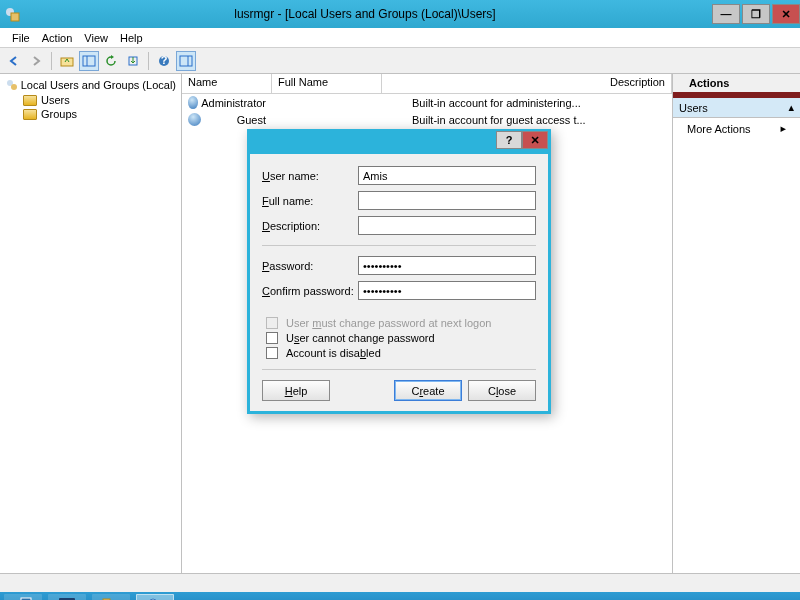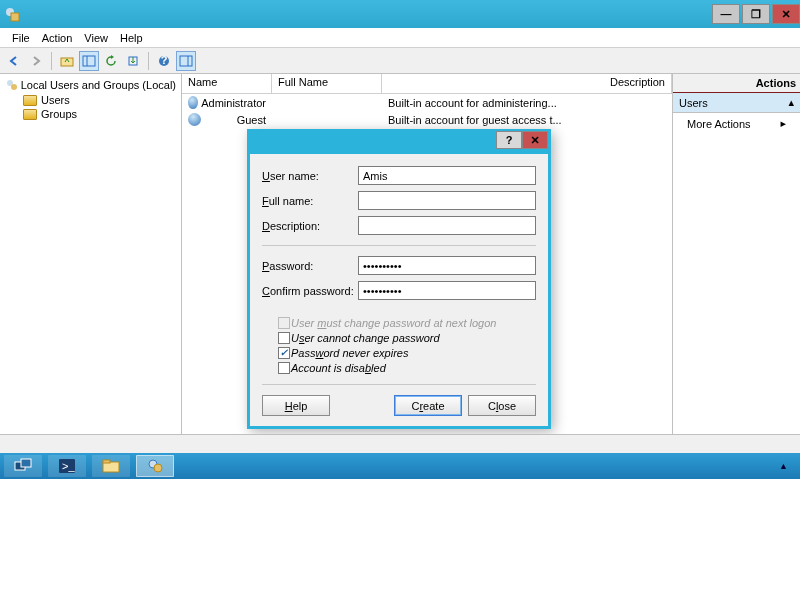--- a/index.html
+++ b/index.html
@@ -9,56 +9,56 @@
   .titlebar-title { flex:1; text-align:center; font-size:12px; color:#000; }
   .win-controls { display:flex; }
   .win-btn { width:28px; height:20px; background:#c7c7c7; border:1px solid #888; margin-left:2px; display:flex; align-items:center; justify-content:center; font-weight:bold; font-family:Arial; }
   .win-btn.close { background:#c75050; color:#000; }
   .menubar { height:20px; background:#fff; display:flex; align-items:center; padding:0 12px; border-bottom:1px solid #d0d0d0;}
   .menubar span { margin-right:12px; cursor:default; }
   .toolbar { height:26px; background:#f0f0f0; border-bottom:1px solid #c0c0c0; display:flex; align-items:center; padding:0 4px; gap:2px;}
   .tb-btn { width:20px; height:20px; display:flex; align-items:center; justify-content:center; border:1px solid transparent; }
   .tb-btn.active { border:1px solid #7aa7d7; background:#cde6f7;}
   .tb-sep { width:1px; height:18px; background:#c0c0c0; margin:0 3px;}
-  .main { display:flex; height:360px; }
+  .main { display:flex; height:499px; }
   .tree { width:182px; border-right:1px solid #c0c0c0; background:#fff; padding:3px; overflow:hidden;}
   .tree-item { display:flex; align-items:center; gap:4px; padding:1px 2px; white-space:nowrap;}
   .tree-item.root { font-weight:normal;}
   .tree-children { margin-left:18px; }
   .folder-icon { width:14px; height:11px; background:linear-gradient(#f7e199,#e6b422); border:1px solid #b58a1a; border-radius:1px; display:inline-block;}
   .content { flex:1; position:relative; background:#fff; overflow:hidden;}
   .list-header { height:20px; border-bottom:1px solid #d0d0d0; display:flex; }
   .col { padding:2px 6px; border-right:1px solid #d0d0d0; background:#fff;}
   .col.name{width:90px;} .col.full{width:110px;} .col.desc{flex:1;text-align:right;}
   .list-row { display:flex; height:17px; align-items:center; }
   .cell { padding:0 6px; overflow:hidden; white-space:nowrap; text-overflow:ellipsis;}
-  .cell.name{width:90px; display:flex; align-items:center; gap:3px;justify-content:space-between;} .cell.full{width:110px;} .cell.desc{flex:1;}
+  .cell.name{width:90px; display:flex; align-items:center; gap:3px;justify-content:space-between;} .cell.full{width:110px;} .cell.desc{flex:1;margin-left:24px;}
   .user-icon { width:13px; height:13px; border-radius:50%; background:radial-gradient(circle at 40% 30%, #cde6f7, #3a7abd); display:inline-block;}
   .actions { width:128px; border-left:1px solid #c0c0c0; background:#fff;}
-  .actions-header { background:#f0f0f0; border-bottom:1px solid #7f1d1d; padding:3px 4px; font-weight:bold;text-align:right;}
+  .actions-header { background:#f0f0f0; border-bottom:6px solid #7f1d1d; padding:3px 16px; font-weight:bold;}
   .actions-section { background:#d4e9f7; padding:3px 6px; display:flex; justify-content:space-between; align-items:center; border-bottom:1px solid #c0c0c0;}
   .actions-item { padding:4px 14px; display:flex; justify-content:space-between; align-items:center;}
   .statusbar { height:19px; background:#f0f0f0; border-top:1px solid #c0c0c0;}
   .taskbar { height:26px; background:linear-gradient(#2e9cd3,#1c7ab5); display:flex; align-items:center; padding:0 4px; gap:6px;}
   .task-btn { width:38px; height:22px; background:rgba(255,255,255,0.15); display:flex; align-items:center; justify-content:center; border-radius:1px;}
   .task-btn.active { background:rgba(255,255,255,0.4); box-shadow:inset 0 0 0 1px rgba(255,255,255,0.5);}
   .task-arrow { margin-left:auto; color:#003; font-size:9px; padding-right:8px;}
 
   
   .dialog { position:absolute; left:65px; top:55px; width:304px; background:#2cb3db; padding:3px; box-shadow:3px 3px 12px rgba(0,0,0,0.3);}
   .dlg-title { height:22px; display:flex; align-items:center; justify-content:flex-end; position:relative; background:#2cb3db; color:#000; font-size:12px;}
   .dlg-ctrls { position:absolute; right:0; top:-1px; display:flex;}
   .dlg-btn { width:26px; height:18px; border:1px solid #888; background:#d9d9d9; display:flex; align-items:center; justify-content:center; font-weight:bold; margin-left:0;}
   .dlg-btn.close { background:#c75050; color:#000;}
   .dlg-body { background:#f0f0f0; padding:12px 12px 10px 12px;}
   .field-row { display:flex; align-items:center; margin-bottom:6px;}
   .field-label { width:96px; color:#000;}
   .field-input { flex:1; height:19px; border:1px solid #7a7a7a; background:#fff; padding:1px 4px; font-family:inherit; font-size:11px;}
   hr.sep { border:none; border-top:1px solid #c8c8c8; margin:10px 0;}
-  .chk-row { display:flex; align-items:center; gap:1px; margin:3px 16px; color:#000;font-style:italic;}
+  .chk-row { display:flex; align-items:center; gap:8px; margin:3px 4px; color:#000;}
   .chk-row.disabled { color:#9a9a9a;}
   .chk { width:12px; height:12px; border:1px solid #777; background:#fff; display:inline-flex; align-items:center; justify-content:center; font-size:10px; line-height:10px;}
   .chk.disabled{ background:#eee; border-color:#bbb;}
   .chk.checked::after{content:"✓"; color:#1a5f9c; font-weight:bold;}
   .dlg-buttons { display:flex; justify-content:space-between; margin-top:10px;}
   .push-btn { min-width:68px; height:21px; border:1px solid #8a8a8a; background:linear-gradient(#fdfdfd,#e3e3e3); padding:0 10px; cursor:default; display:inline-flex;align-items:center;justify-content:center;}
   .push-btn.default { border:1px solid #3b7dd8; box-shadow:inset 0 0 0 1px #7fb7f0;}
   .right-btns { display:flex; gap:6px;border-radius:6px;}
   .underline { text-decoration:underline;}
   svg { display:block;}
@@ -66,20 +66,21 @@
 </head>
 <body>
 
 <div class="titlebar">
   <div class="titlebar-left">
     <svg width="16" height="16">
         <circle cx="6" cy="6" r="4" fill="#cde"></circle>
         <rect x="7" y="7" width="8" height="8" fill="#e6c069" stroke="#b58a1a"></rect>
       </svg>
   </div>
+  <div class="titlebar-title">lusrmgr - [Local Users and Groups (Local)\Users]</div>
   <div class="win-controls">
     <div class="win-btn">—</div>
     <div class="win-btn">❐</div>
     <div class="win-btn close">✕</div>
   </div>
 </div>
 
 <div class="menubar">
   <span>File</span>
   <span>Action</span>
@@ -216,24 +217,20 @@
         <div style="height:8px"></div>
         <div class="chk-row disabled">
           <span class="chk disabled"></span>
           <span>User <span class="underline">m</span>ust change password at next logon</span>
         </div>
         <div class="chk-row">
           <span class="chk"></span>
           <span>U<span class="underline">s</span>er cannot change password</span>
         </div>
         <div class="chk-row">
-          <span class="chk checked"></span>
-          <span>Pass<span class="underline">w</span>ord never expires</span>
-        </div>
-        <div class="chk-row">
           <span class="chk"></span>
           <span>Account is disa<span class="underline">b</span>led</span>
         </div>
         <hr class="sep">
         <div class="dlg-buttons">
           <div class="push-btn"><span class="underline">H</span>elp</div>
           <div class="right-btns">
             <div class="push-btn default">C<span class="underline">r</span>eate</div>
             <div class="push-btn">C<span class="underline">l</span>ose</div>
           </div>

